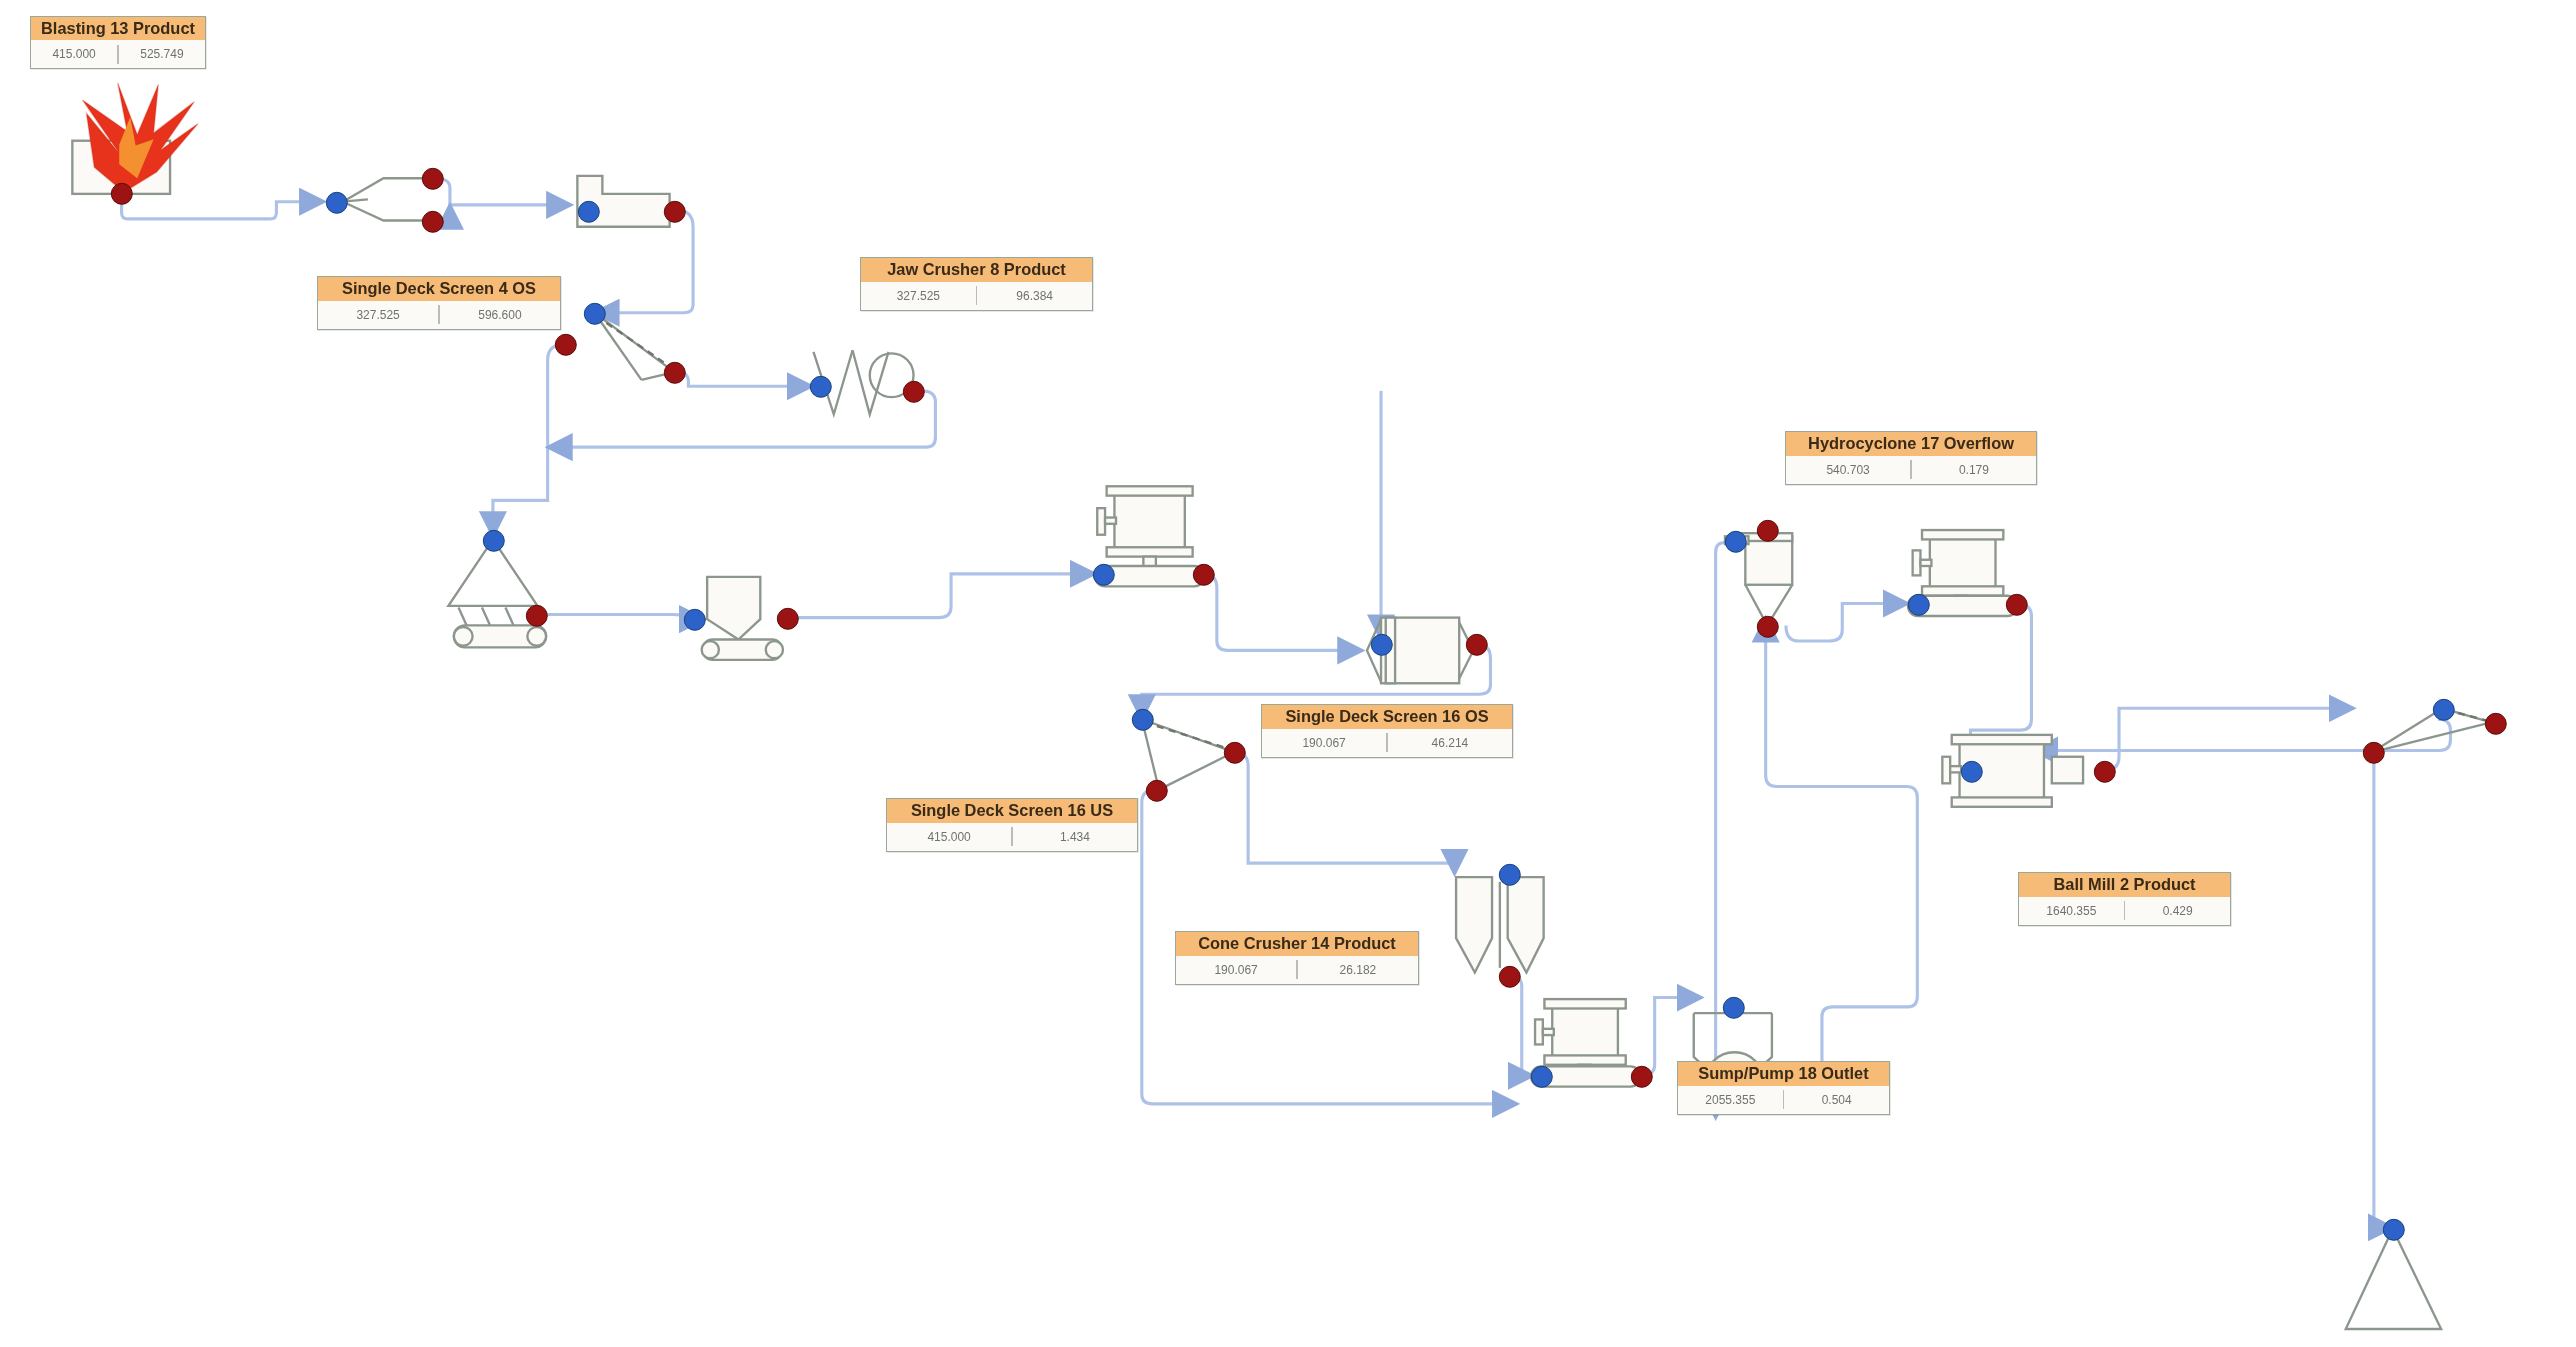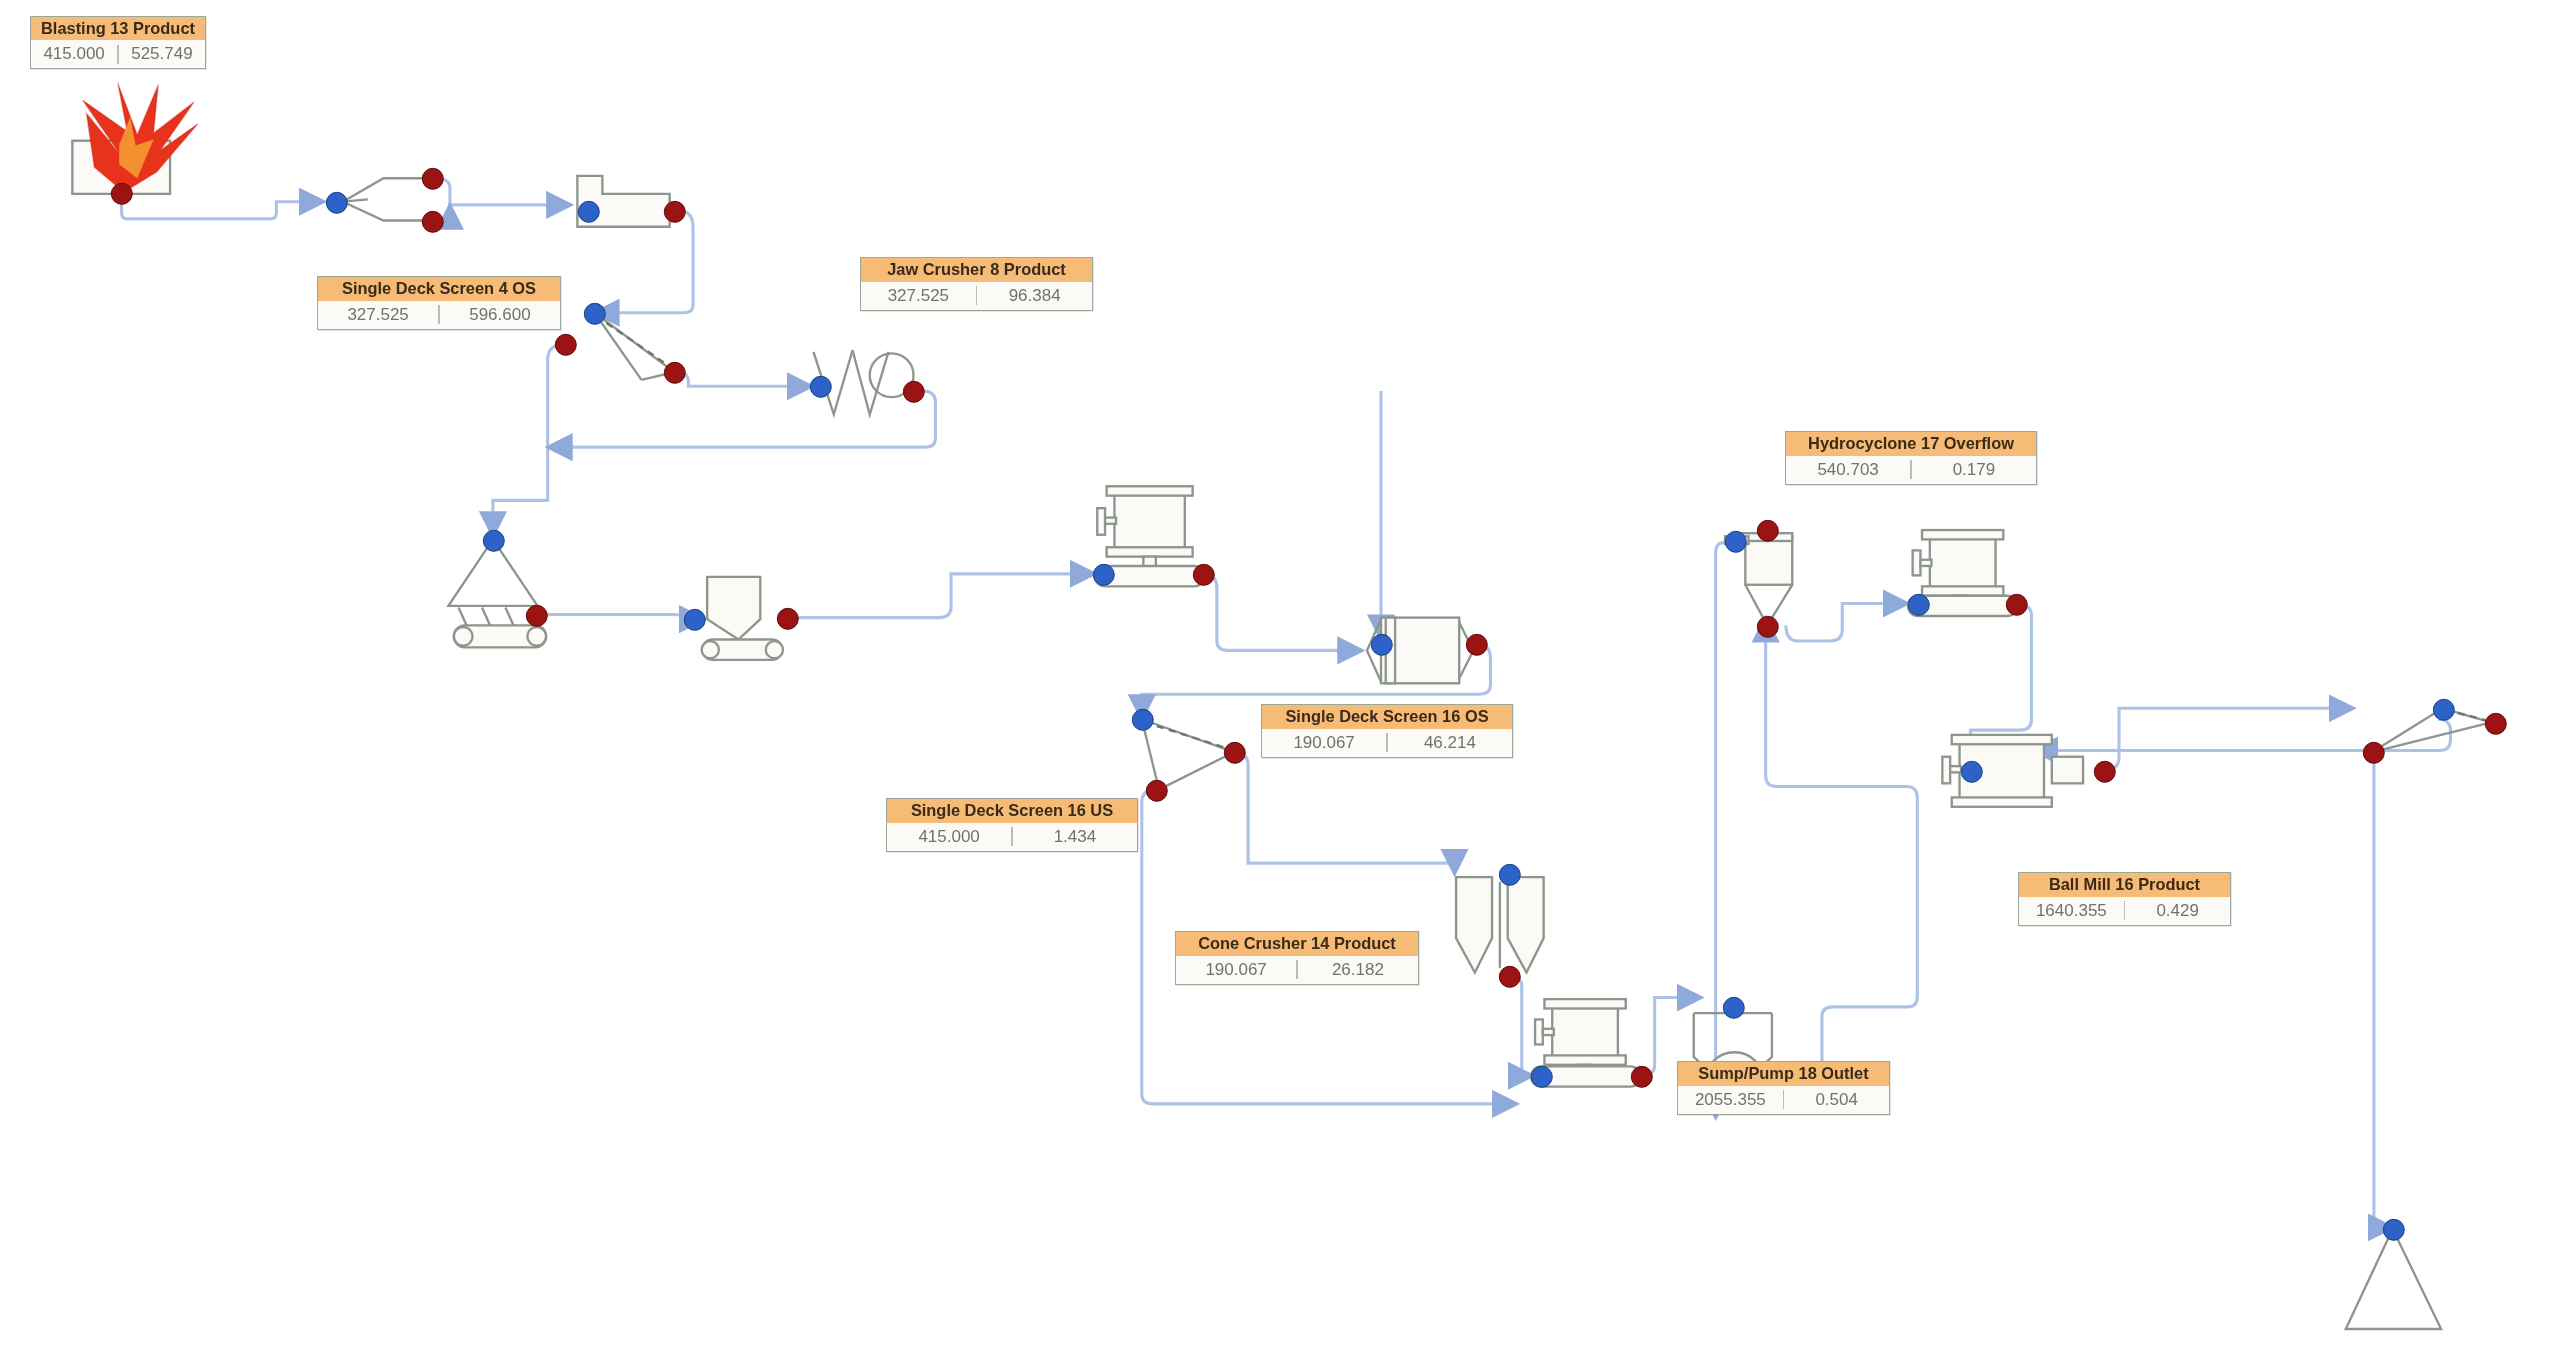--- a/index.html
+++ b/index.html
@@ -7,21 +7,21 @@
        font-family:"Liberation Sans",sans-serif;}
   #canvas{position:absolute;left:0;top:0;width:2576px;height:1347px;}
 
   
   .lbl{position:absolute;border:1.6px solid #9aa89a;background:#fbfaf7;
        box-shadow:0.8px 0.8px 0 rgba(0,0,0,.12);}
   .lbl .hdr{background:#f6bb76;color:#3a2a18;font-weight:bold;
             font-size:16.4px;line-height:23.5px;height:23.5px;text-align:center;
             white-space:nowrap;padding:0 4.7px;overflow:hidden;}
   .lbl .vals{display:flex;height:28px;align-items:center;}
-  .lbl .v{flex:1;text-align:center;font-size:17px;color:#6f7370;
+  .lbl .v{flex:1;text-align:center;font-size:12px;color:#6f7370;
           white-space:nowrap;}
   .lbl .sep{width:1.6px;height:19px;background:#b9bcb9;}
 
   
   .node{position:absolute;width:20.3px;height:20.3px;border-radius:50%;
         transform:translate(-10.2px,-10.2px);}
   .node.in{background:#2d63c8;border:0.8px solid #17407f;}
   .node.out{background:#9c1313;border:0.8px solid #5c0b0b;}
 
   
@@ -325,21 +325,21 @@
   <div class="lbl" style="left:1175px;top:931px;width:242px">
     <div class="hdr">Cone Crusher 14 Product</div>
     <div class="vals">
       <div class="v">190.067</div>
       <div class="sep"></div>
       <div class="v">26.182</div>
     </div>
   </div>
 
   <div class="lbl" style="left:2018px;top:872px;width:211px">
-    <div class="hdr">Ball Mill 16 Product</div>
+    <div class="hdr">Ball Mill 2 Product</div>
     <div class="vals">
       <div class="v">1640.355</div>
       <div class="sep"></div>
       <div class="v">0.429</div>
     </div>
   </div>
 
   <div class="lbl" style="left:1677px;top:1061px;width:211px">
     <div class="hdr">Sump/Pump 18 Outlet</div>
     <div class="vals">

